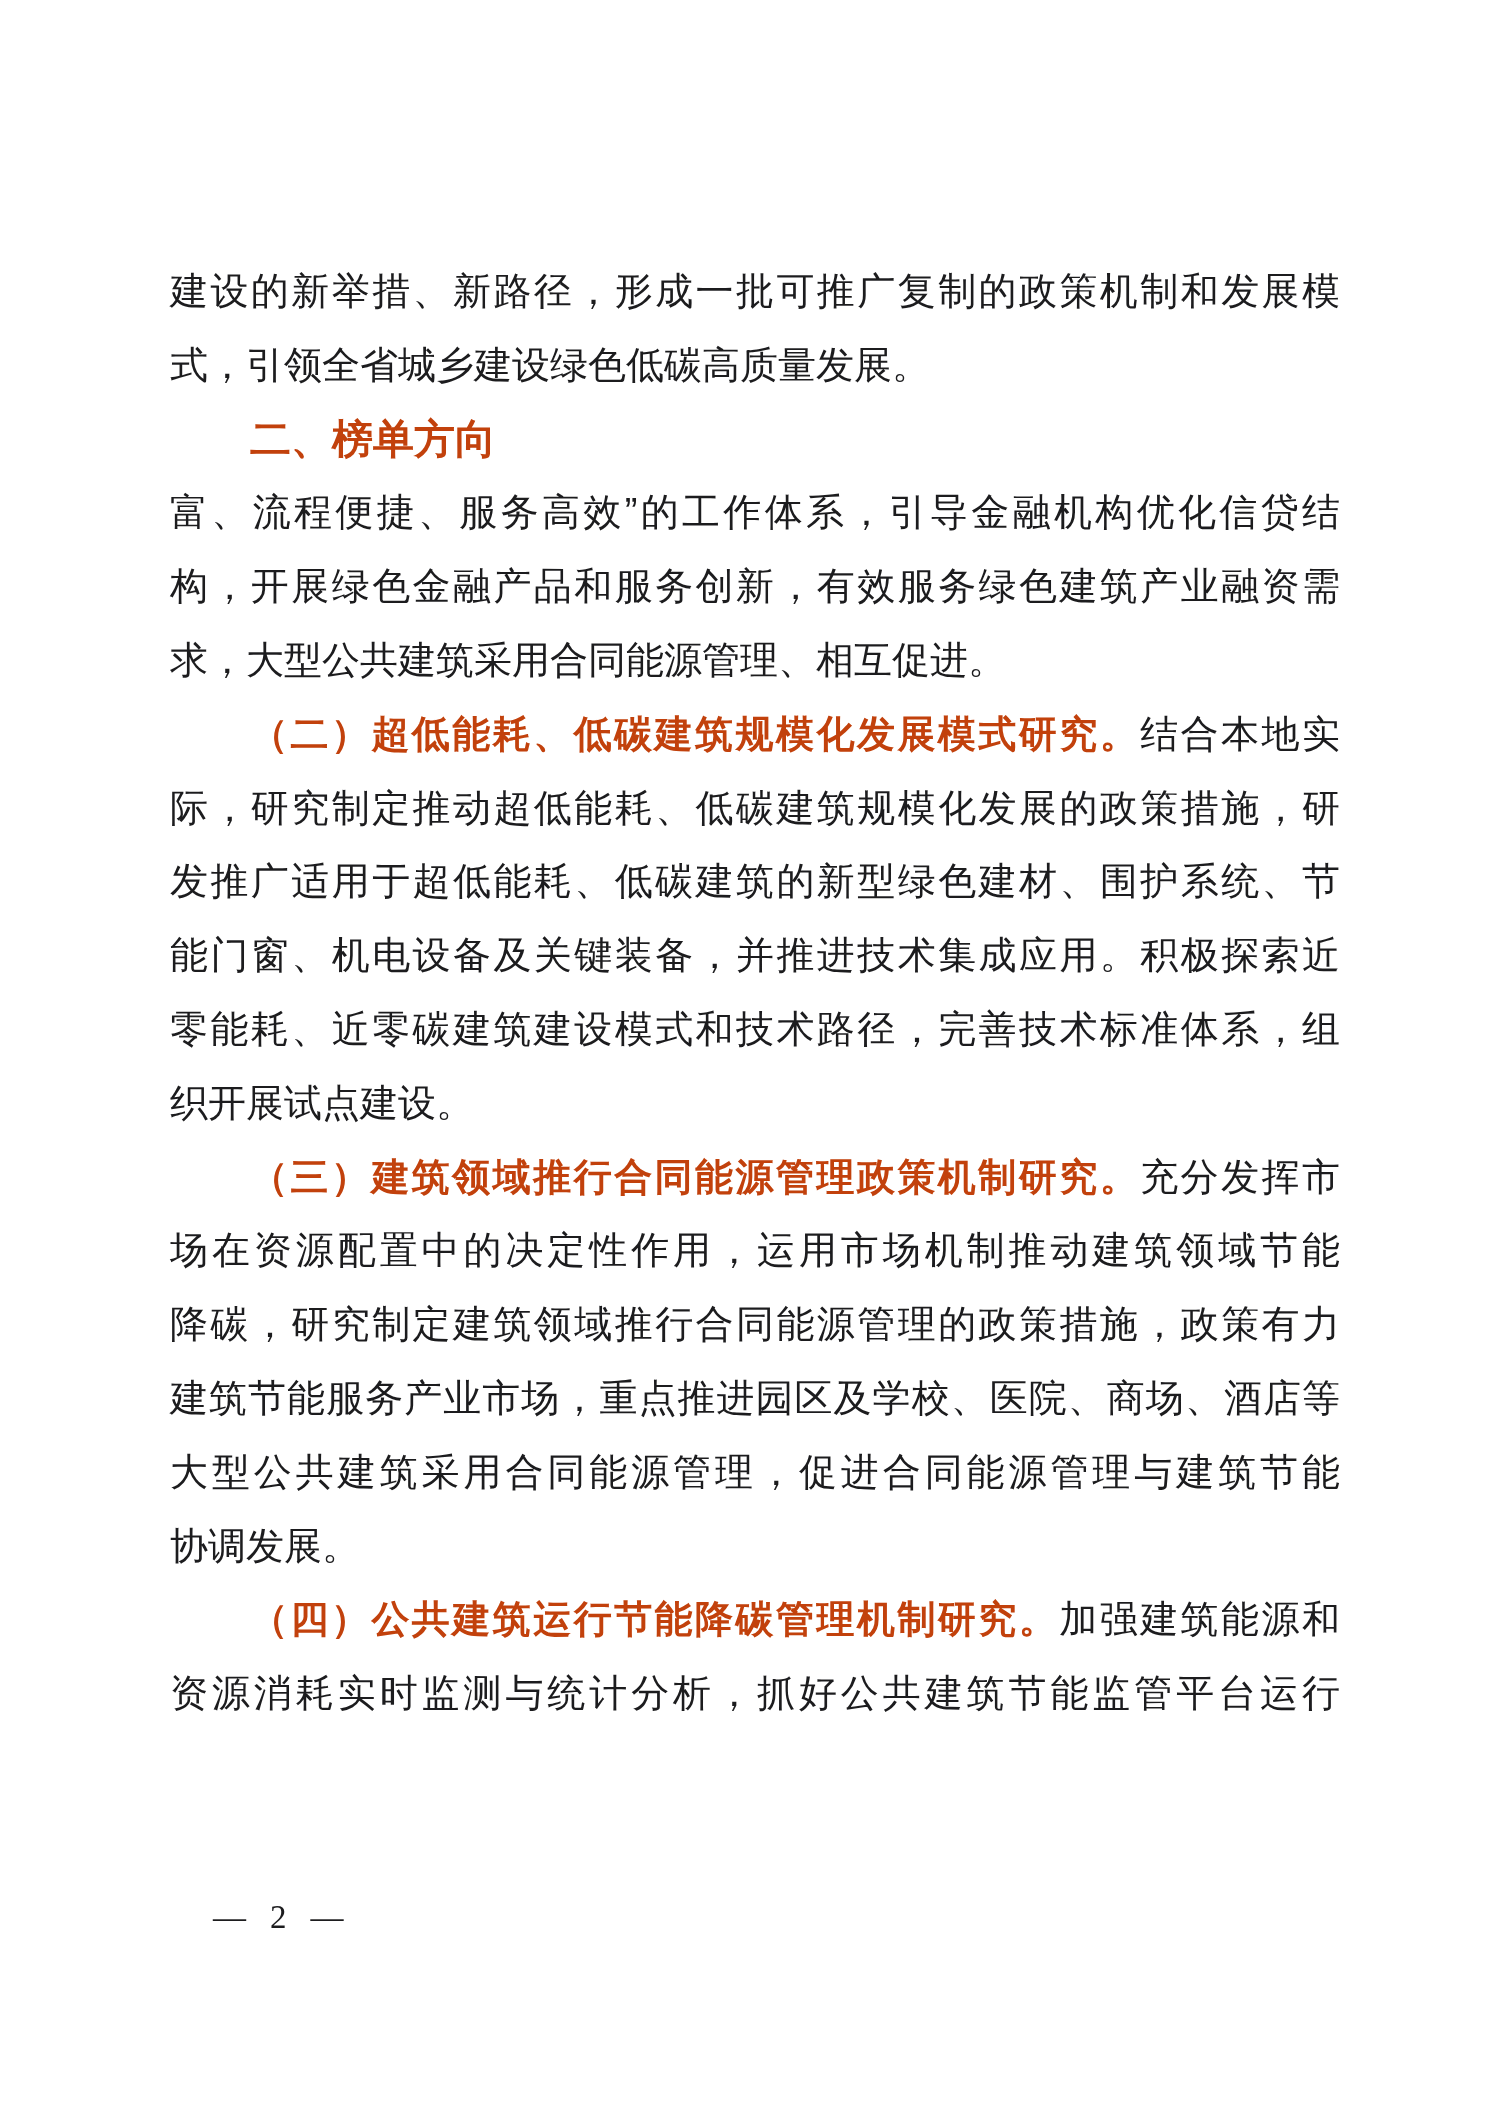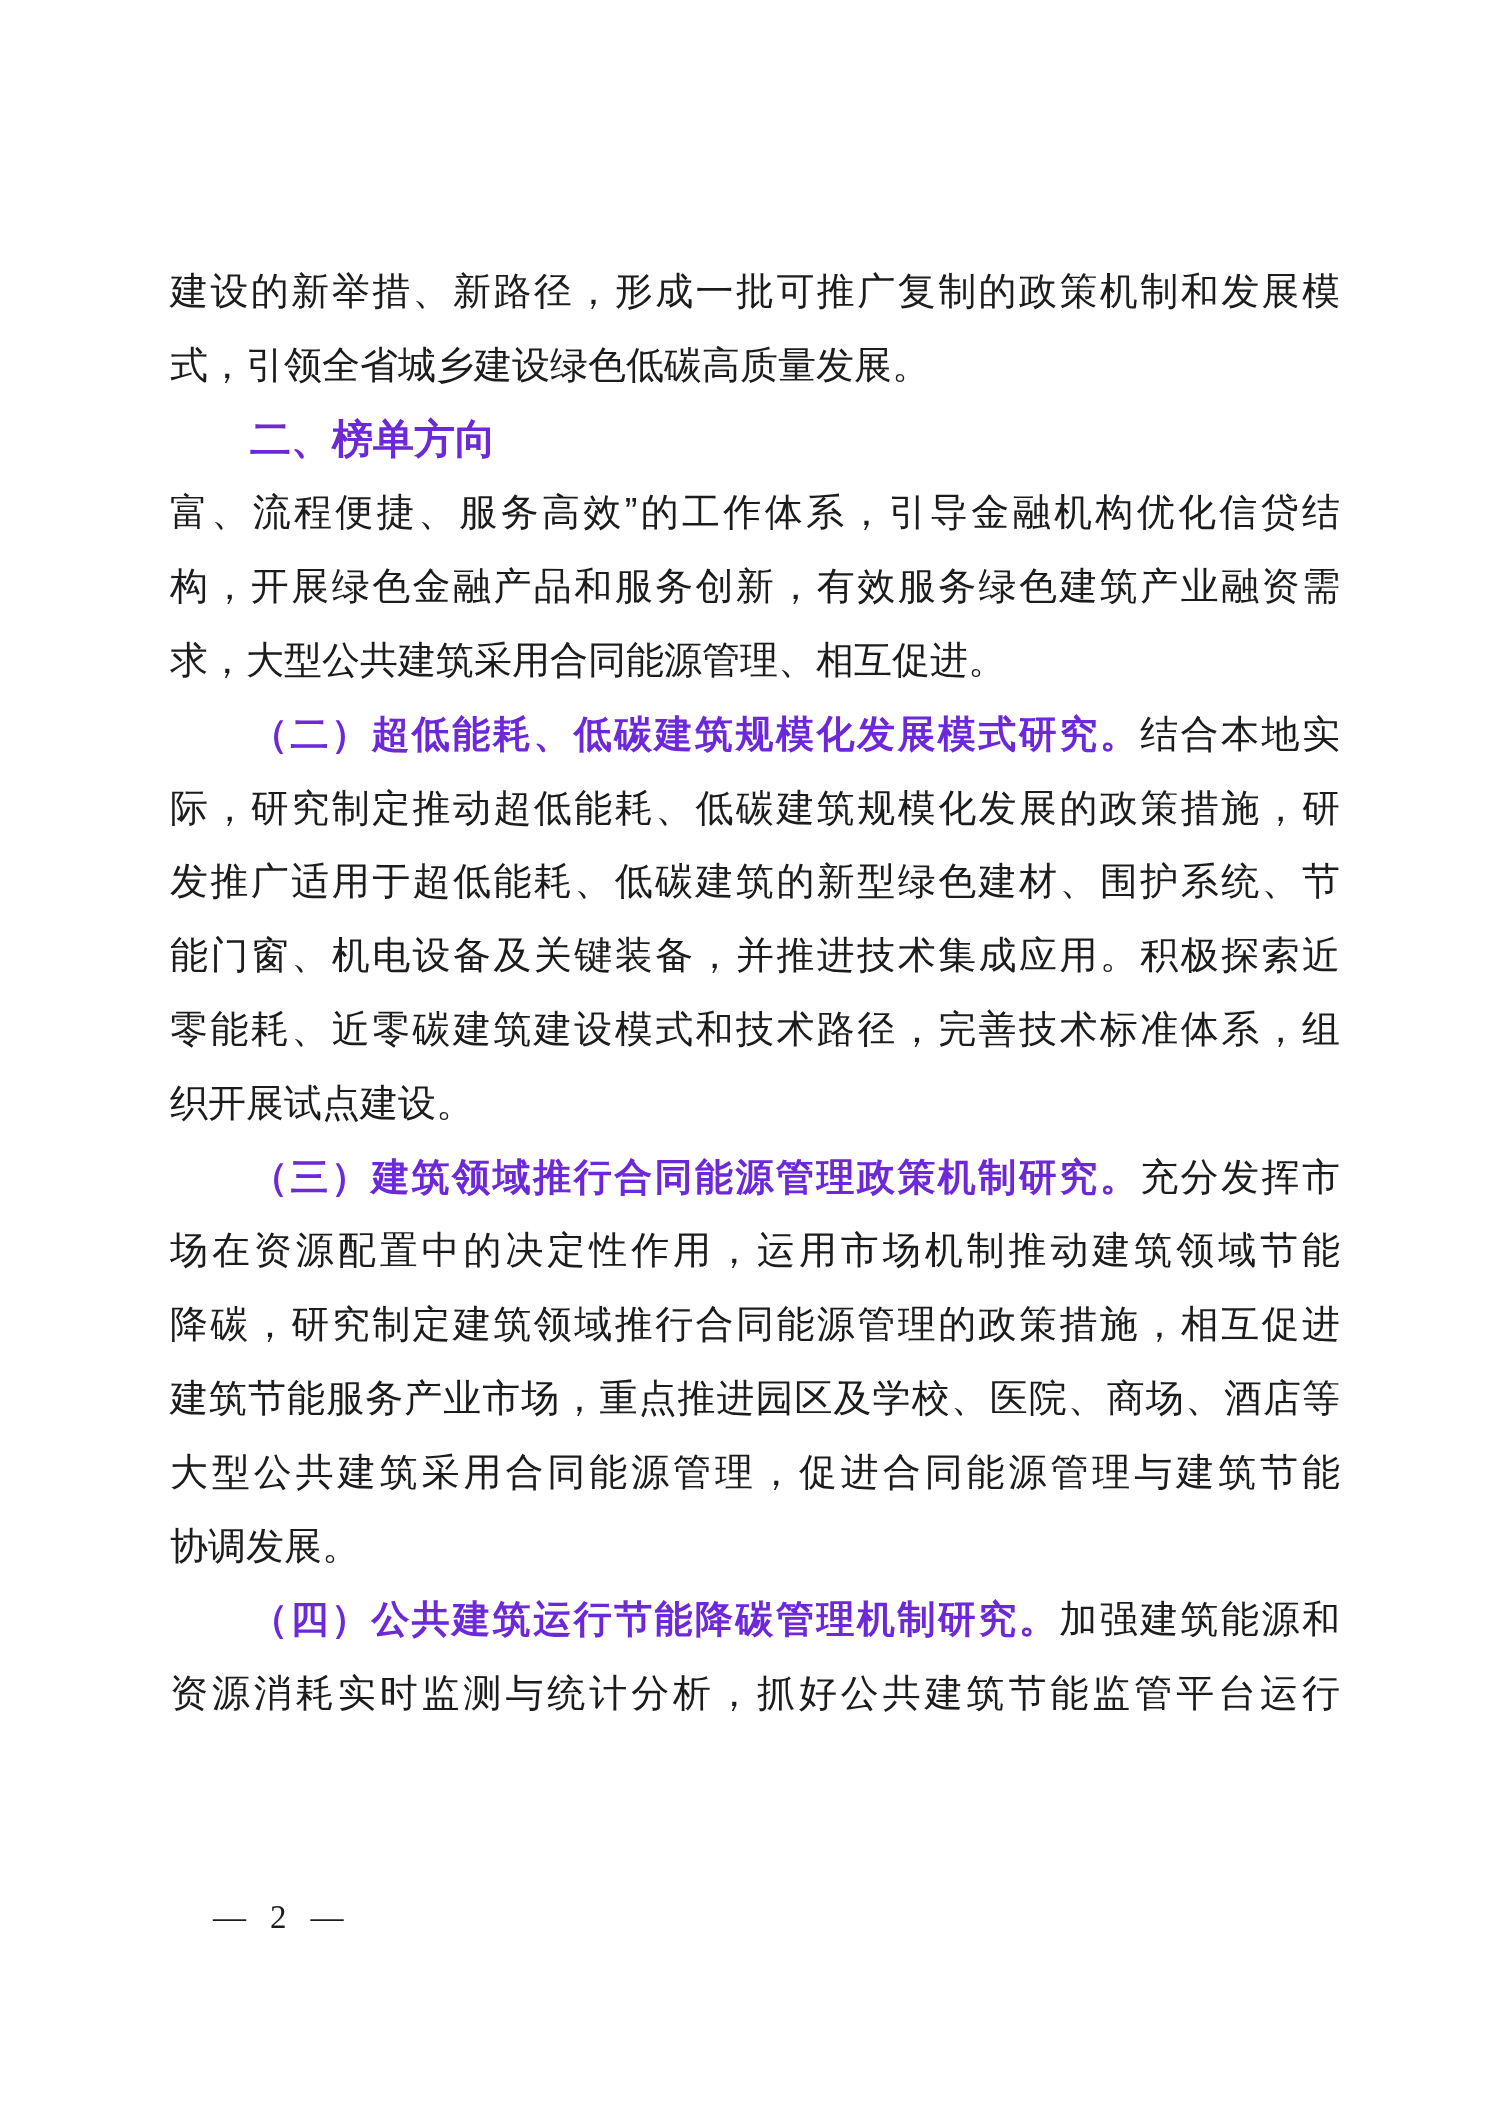--- a/index.html
+++ b/index.html
@@ -43,21 +43,21 @@
   }
   .line.heading {
     font-family: "Liberation Sans", "DejaVu Sans", sans-serif;
     font-weight: bold;
     font-size: 41px;
     text-indent: 80px;
     color: #121214;
   }
   .seg.bold {
     font-weight: bold;
-    color: #6d28d9;
+    color: #c2410c;
     margin-top: 8px;
   }
   #footer {
     position: absolute;
     left: 213px;
     top: 1899px;
     display: flex;
     align-items: center;
     gap: 24px;
     font-size: 33px;
@@ -80,21 +80,21 @@
       <div class="line body fill"><span class="seg">构，开展绿色金融产品和服务创新，有效服务绿色建筑产业融资需</span></div>
       <div class="line body nofill"><span class="seg">求，大型公共建筑采用合同能源管理、相互促进。</span></div>
       <div class="line indent fill"><span class="seg bold">（二）超低能耗、低碳建筑规模化发展模式研究。</span><span class="seg">结合本地实</span></div>
       <div class="line body fill"><span class="seg">际，研究制定推动超低能耗、低碳建筑规模化发展的政策措施，研</span></div>
       <div class="line body fill"><span class="seg">发推广适用于超低能耗、低碳建筑的新型绿色建材、围护系统、节</span></div>
       <div class="line body fill"><span class="seg">能门窗、机电设备及关键装备，并推进技术集成应用。积极探索近</span></div>
       <div class="line body fill"><span class="seg">零能耗、近零碳建筑建设模式和技术路径，完善技术标准体系，组</span></div>
       <div class="line body nofill"><span class="seg">织开展试点建设。</span></div>
       <div class="line indent fill"><span class="seg bold">（三）建筑领域推行合同能源管理政策机制研究。</span><span class="seg">充分发挥市</span></div>
       <div class="line body fill"><span class="seg">场在资源配置中的决定性作用，运用市场机制推动建筑领域节能</span></div>
-      <div class="line body fill"><span class="seg">降碳，研究制定建筑领域推行合同能源管理的政策措施，相互促进</span></div>
+      <div class="line body fill"><span class="seg">降碳，研究制定建筑领域推行合同能源管理的政策措施，政策有力</span></div>
       <div class="line body fill"><span class="seg">建筑节能服务产业市场，重点推进园区及学校、医院、商场、酒店等</span></div>
       <div class="line body fill"><span class="seg">大型公共建筑采用合同能源管理，促进合同能源管理与建筑节能</span></div>
       <div class="line body nofill"><span class="seg">协调发展。</span></div>
       <div class="line indent fill"><span class="seg bold">（四）公共建筑运行节能降碳管理机制研究。</span><span class="seg">加强建筑能源和</span></div>
       <div class="line body fill"><span class="seg">资源消耗实时监测与统计分析，抓好公共建筑节能监管平台运行</span></div>
     </div>
   <div id="footer">
     <span class="dash">—</span>
     <span class="pagenum">2</span>
     <span class="dash">—</span>

